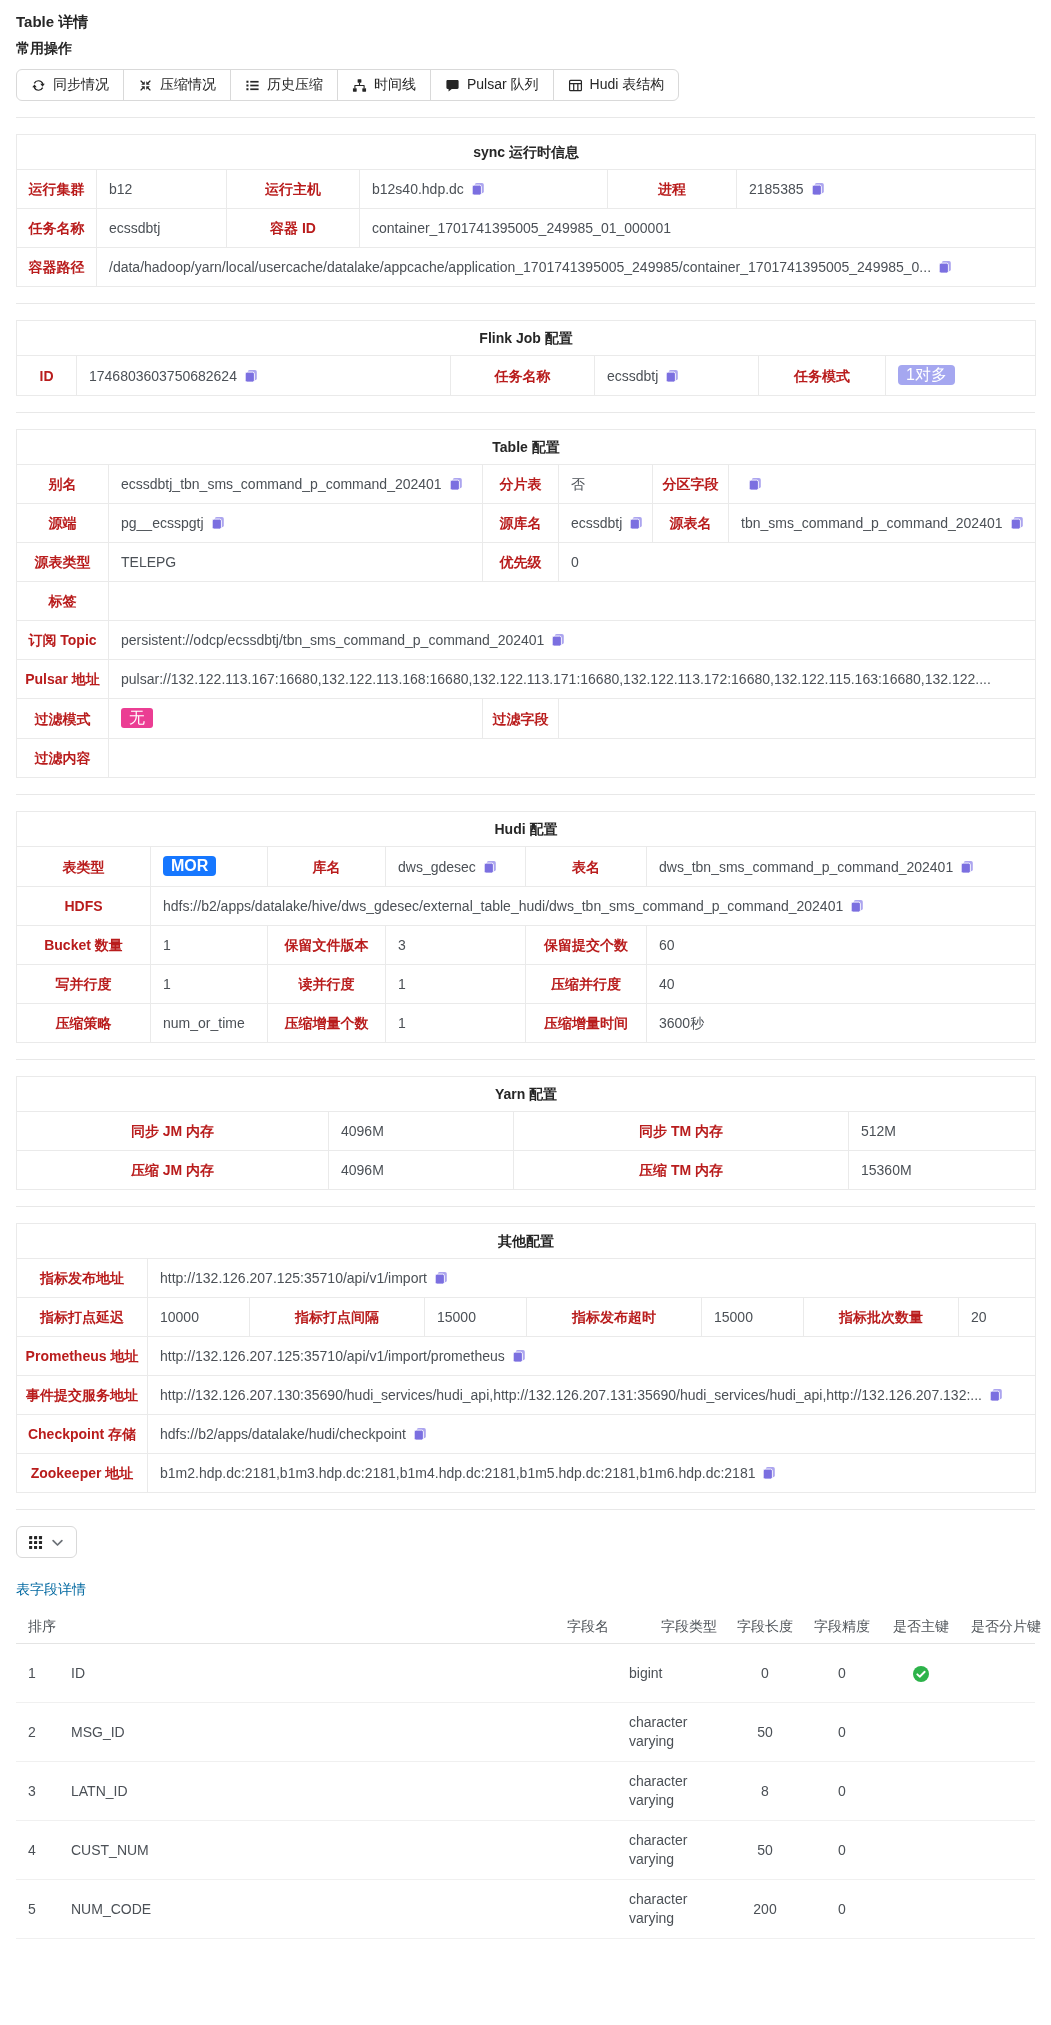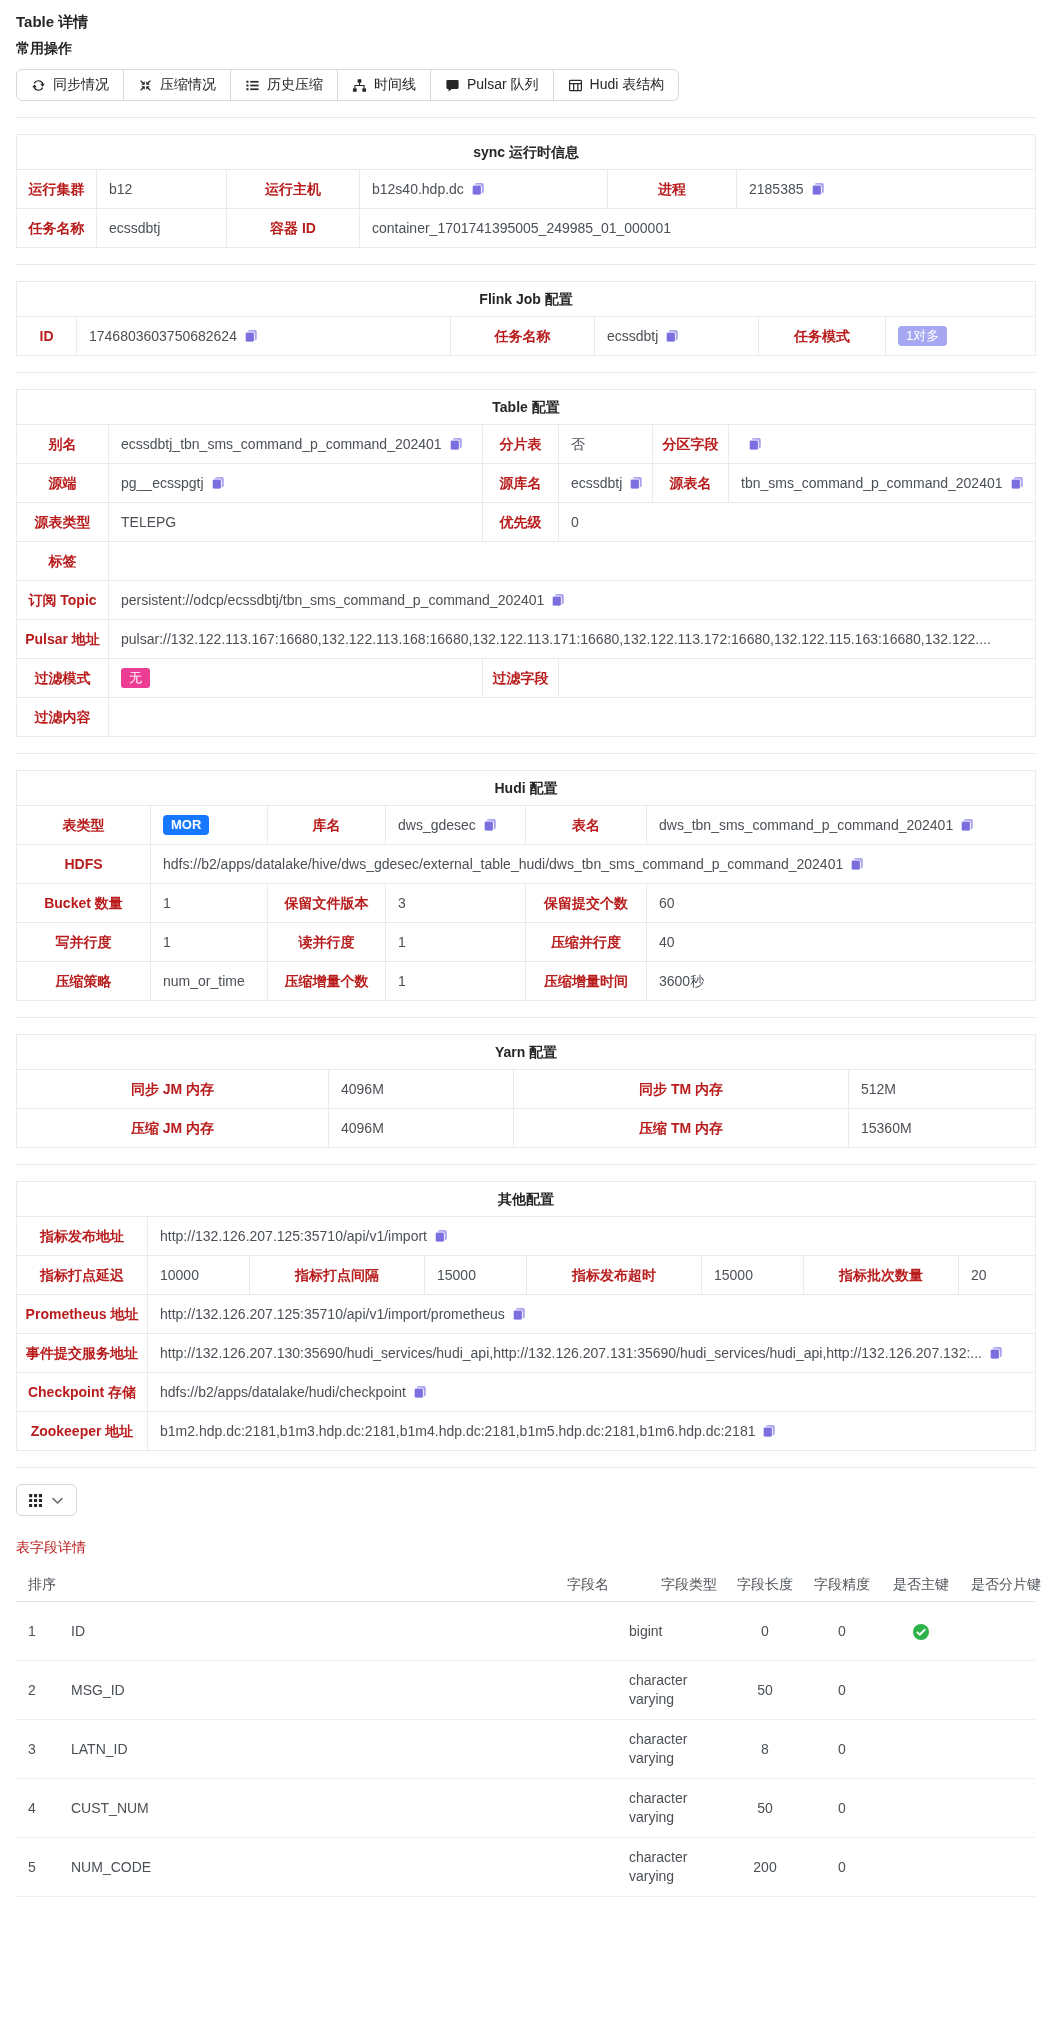--- a/index.html
+++ b/index.html
@@ -22,30 +22,30 @@
   .tb-ico{display:inline-flex;width:15px;height:15px;align-items:center;justify-content:center;color:#262626;}
   .tb-ico svg{width:15px;height:15px;}
   .divider{border:none;border-top:1px solid #e8e8e8;margin:16px 0;height:0;}
   table.cfg{border-collapse:collapse;table-layout:fixed;width:1019px;}
   table.cfg td{border:1px solid #eaeaea;font-size:14px;vertical-align:middle;}
   table.cfg td.title{font-weight:700;text-align:center;padding:7px 10px;color:#262626;line-height:20px;}
   table.cfg td.lab{font-weight:700;text-align:center;padding:9px 6px;color:#b91c1c;line-height:20px;}
   table.cfg td.val{padding:9px 12px;color:#4b5056;line-height:20px;white-space:nowrap;overflow:hidden;}
   .copy{display:inline-block;width:14px;height:14px;margin-left:7px;vertical-align:-2px;cursor:pointer;}
   .copy svg{width:14px;height:14px;display:block;}
-  .badge{display:inline-block;font-size:13px;line-height:20px;padding:0 8px;border-radius:4px;color:#fff;vertical-align:1px;}
+  .badge{display:inline-block;font-size:16px;line-height:20px;padding:0 8px;border-radius:4px;color:#fff;vertical-align:1px;}
   .badge-indigo{background:#a5a7f0;}
   .badge-pink{background:#eb3d93;border-radius:3px;}
   .badge-blue{background:#1677ff;font-weight:700;}
   .fields-toolbar{margin:14px 0 0;}
   .grid-btn{
     display:inline-flex;align-items:center;gap:7px;height:32px;padding:0 11px;background:#fff;
     border:1px solid #d9d9d9;border-radius:6px;cursor:pointer;
   }
-  .fields-title{font-size:14px;color:#b91c1c;margin:22px 0 10px;line-height:19px;}
+  .fields-title{font-size:14px;color:#0369a1;margin:22px 0 10px;line-height:19px;}
   table.ft{border-collapse:collapse;table-layout:fixed;width:1019px;font-size:14px;}
   table.ft th{
     font-weight:400;color:#4e5358;text-align:right;padding:8px 10px;line-height:18px;
     border-bottom:1px solid #e4e4e4;white-space:nowrap;
   }
   table.ft tbody tr{height:59px;}
   table.ft td{
     padding:4px 10px;border-bottom:1px solid #f0f0f0;color:#4b5056;line-height:19px;
     vertical-align:middle;word-break:break-word;
   }
@@ -146,20 +146,27 @@
             <td class="val">2185385<span class="copy"><svg viewBox="0 0 14 14">
                   <rect x="3.8" y="0.9" width="9" height="10.4" rx="1.8" fill="#aca5ef"></rect>
                   <rect x="1.2" y="3.1" width="9.2" height="10" rx="1.8" fill="#7b6fe0" stroke="#fff" stroke-width="0.9"></rect>
                 </svg></span></td>
           </tr>
           <tr>
             <td class="lab">任务名称</td>
             <td class="val">ecssdbtj</td>
             <td class="lab">容器 ID</td>
             <td class="val" colspan="3">container_1701741395005_249985_01_000001</td>
+          </tr>
+          <tr>
+            <td class="lab">容器路径</td>
+            <td class="val" colspan="5">/data/hadoop/yarn/local/usercache/datalake/appcache/application_1701741395005_249985/container_1701741395005_249985_0...<span class="copy"><svg viewBox="0 0 14 14">
+                  <rect x="3.8" y="0.9" width="9" height="10.4" rx="1.8" fill="#aca5ef"></rect>
+                  <rect x="1.2" y="3.1" width="9.2" height="10" rx="1.8" fill="#7b6fe0" stroke="#fff" stroke-width="0.9"></rect>
+                </svg></span></td>
           </tr>
         </tbody>
       </table>
       <hr class="divider">
       <table class="cfg">
         <colgroup>
           <col style="width:60px">
           <col style="width:374px">
           <col style="width:144px">
           <col style="width:164px">

